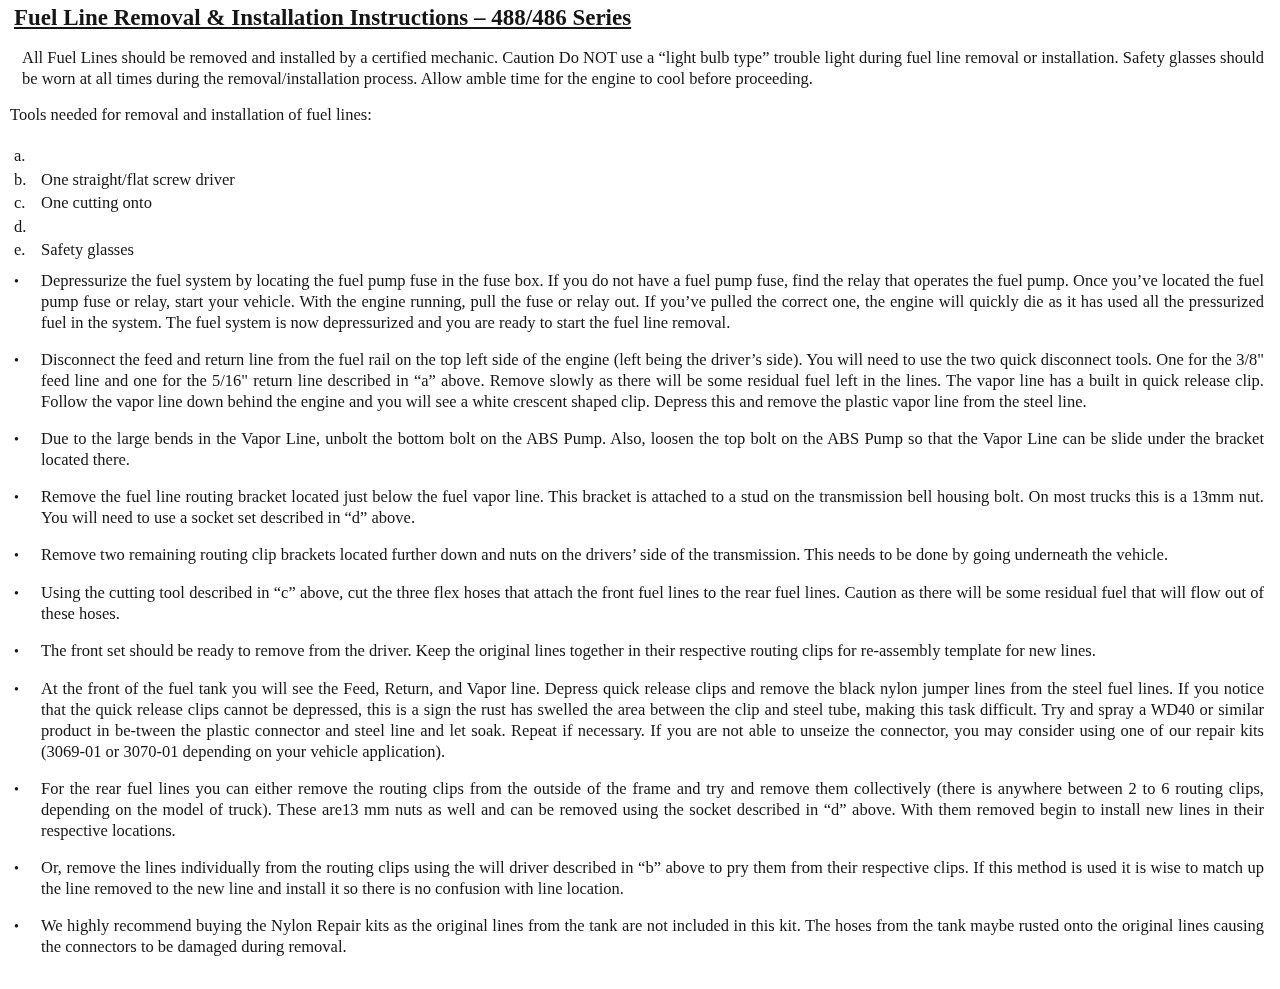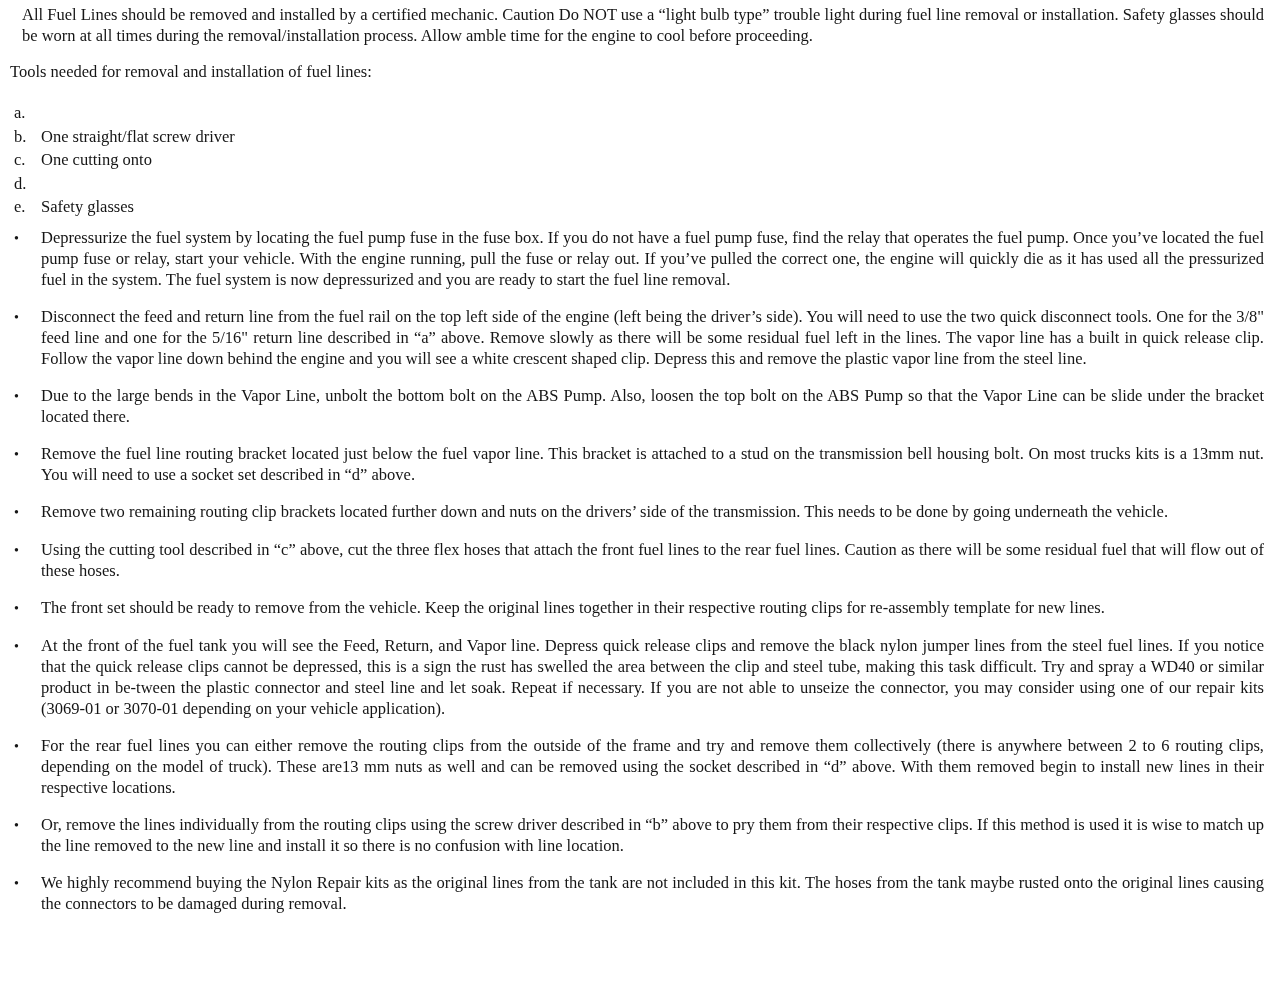--- a/index.html
+++ b/index.html
@@ -65,20 +65,21 @@
   .step-text {
     flex: 1;
     text-align: justify;
   }
 </style>
 </head>
 <body>
 
 <main class="page">
 
+  <h1 class="page-title">Fuel Line Removal &amp; Installation Instructions – 488/486 Series</h1>
 
   <p class="intro">All Fuel Lines should be removed and installed by a certified mechanic. Caution Do NOT use a “light bulb type” trouble light during fuel line removal or installation. Safety glasses should be worn at all times during the removal/installation process. Allow amble time for the engine to cool before proceeding.</p>
 
   <p class="tools-heading">Tools needed for removal and installation of fuel lines:</p>
 
   <div class="tools-list">
     <div class="tool-row">
       <span class="tool-marker">a.</span>
     </div>
     <div class="tool-row">
@@ -107,45 +108,45 @@
     <div class="step-row">
       <span class="step-bullet">•</span>
       <span class="step-text">Disconnect the feed and return line from the fuel rail on the top left side of the engine (left being the driver’s side). You will need to use the two quick disconnect tools. One for the 3/8" feed line and one for the 5/16" return line described in “a” above. Remove slowly as there will be some residual fuel left in the lines. The vapor line has a built in quick release clip. Follow the vapor line down behind the engine and you will see a white crescent shaped clip. Depress this and remove the plastic vapor line from the steel line.</span>
     </div>
     <div class="step-row">
       <span class="step-bullet">•</span>
       <span class="step-text">Due to the large bends in the Vapor Line, unbolt the bottom bolt on the ABS Pump. Also, loosen the top bolt on the ABS Pump so that the Vapor Line can be slide under the bracket located there.</span>
     </div>
     <div class="step-row">
       <span class="step-bullet">•</span>
-      <span class="step-text">Remove the fuel line routing bracket located just below the fuel vapor line. This bracket is attached to a stud on the transmission bell housing bolt. On most trucks kits is a 13mm nut. You will need to use a socket set described in “d” above.</span>
+      <span class="step-text">Remove the fuel line routing bracket located just below the fuel vapor line. This bracket is attached to a stud on the transmission bell housing bolt. On most trucks this is a 13mm nut. You will need to use a socket set described in “d” above.</span>
     </div>
     <div class="step-row">
       <span class="step-bullet">•</span>
       <span class="step-text">Remove two remaining routing clip brackets located further down and nuts on the drivers’ side of the transmission. This needs to be done by going underneath the vehicle.</span>
     </div>
     <div class="step-row">
       <span class="step-bullet">•</span>
       <span class="step-text">Using the cutting tool described in “c” above, cut the three flex hoses that attach the front fuel lines to the rear fuel lines. Caution as there will be some residual fuel that will flow out of these hoses.</span>
     </div>
     <div class="step-row">
       <span class="step-bullet">•</span>
-      <span class="step-text">The front set should be ready to remove from the vehicle. Keep the original lines together in their respective routing clips for re-assembly template for new lines.</span>
+      <span class="step-text">The front set should be ready to remove from the driver. Keep the original lines together in their respective routing clips for re-assembly template for new lines.</span>
     </div>
     <div class="step-row">
       <span class="step-bullet">•</span>
       <span class="step-text">At the front of the fuel tank you will see the Feed, Return, and Vapor line. Depress quick release clips and remove the black nylon jumper lines from the steel fuel lines. If you notice that the quick release clips cannot be depressed, this is a sign the rust has swelled the area between the clip and steel tube, making this task difficult. Try and spray a WD40 or similar product in be-tween the plastic connector and steel line and let soak. Repeat if necessary. If you are not able to unseize the connector, you may consider using one of our repair kits (3069-01 or 3070-01 depending on your vehicle application).</span>
     </div>
     <div class="step-row">
       <span class="step-bullet">•</span>
       <span class="step-text">For the rear fuel lines you can either remove the routing clips from the outside of the frame and try and remove them collectively (there is anywhere between 2 to 6 routing clips, depending on the model of truck). These are13 mm nuts as well and can be removed using the socket described in “d” above. With them removed begin to install new lines in their respective locations.</span>
     </div>
     <div class="step-row">
       <span class="step-bullet">•</span>
-      <span class="step-text">Or, remove the lines individually from the routing clips using the screw driver described in “b” above to pry them from their respective clips. If this method is used it is wise to match up the line removed to the new line and install it so there is no confusion with line location.</span>
+      <span class="step-text">Or, remove the lines individually from the routing clips using the will driver described in “b” above to pry them from their respective clips. If this method is used it is wise to match up the line removed to the new line and install it so there is no confusion with line location.</span>
     </div>
     <div class="step-row">
       <span class="step-bullet">•</span>
       <span class="step-text">We highly recommend buying the Nylon Repair kits as the original lines from the tank are not included in this kit. The hoses from the tank maybe rusted onto the original lines causing the connectors to be damaged during removal.</span>
     </div>
   </div>
 
 </main>
 
 </body></html>

